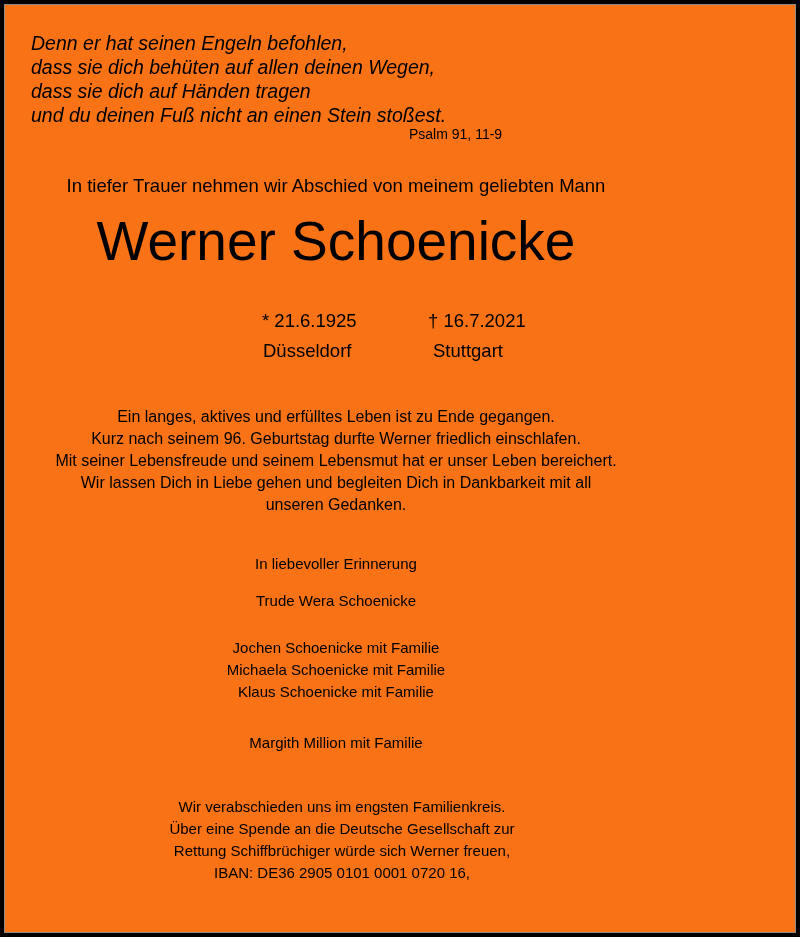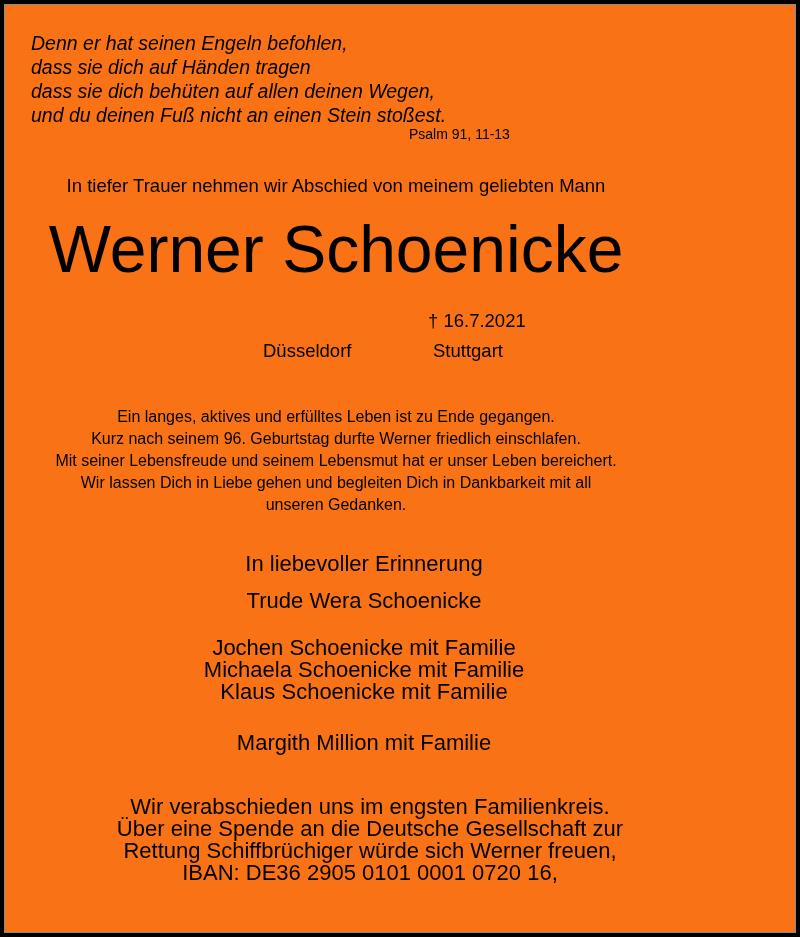--- a/index.html
+++ b/index.html
@@ -27,44 +27,45 @@
     font-size: 14px;
     line-height: 17px;
     white-space: nowrap;
   }
   .center {
     left: 0; width: 664px;
     text-align: center;
     white-space: nowrap;
   }
   .intro { top: 171px; font-size: 18.5px; line-height: 22px; }
-  .name  { top: 216px; font-size: 66px; line-height: 58px; }
+  .name  { top: 208px; font-size: 55px; line-height: 58px; }
   .dates { top: 306px; font-size: 18.5px; line-height: 22px; }
   .dates .col { position: absolute; width: 200px; text-align: left; white-space: nowrap; }
   .tribute { top: 402px; font-size: 16px; line-height: 22px; }
-  .block { font-size: 22px; line-height: 22px; padding-left: 28px; }
+  .block { font-size: 15px; line-height: 22px; }
 </style>
 </head>
 <body>
 
 <div class="frame">
 
   <div class="abs quote">
     <div>Denn er hat seinen Engeln befohlen,</div>
+    <div>dass sie dich behüten auf allen deinen Wegen,</div>
     <div>dass sie dich auf Händen tragen</div>
-    <div>dass sie dich behüten auf allen deinen Wegen,</div>
     <div>und du deinen Fuß nicht an einen Stein stoßest.</div>
   </div>
-  <div class="abs source">Psalm 91, 11-13</div>
+  <div class="abs source">Psalm 91, 11-9</div>
 
   <div class="abs center intro">In tiefer Trauer nehmen wir Abschied von meinem geliebten Mann</div>
 
   <div class="abs center name">Werner Schoenicke</div>
 
   <div class="abs center dates" style="height:60px;">
+    <div class="col" style="left:258px; top:0;">* 21.6.1925</div>
     <div class="col" style="left:424px; top:0;">† 16.7.2021</div>
     <div class="col" style="left:259px; top:30px;">Düsseldorf</div>
     <div class="col" style="left:429px; top:30px;">Stuttgart</div>
   </div>
 
   <div class="abs center tribute">
     <div>Ein langes, aktives und erfülltes Leben ist zu Ende gegangen.</div>
     <div>Kurz nach seinem 96. Geburtstag durfte Werner friedlich einschlafen.</div>
     <div>Mit seiner Lebensfreude und seinem Lebensmut hat er unser Leben bereichert.</div>
     <div>Wir lassen Dich in Liebe gehen und begleiten Dich in Dankbarkeit mit all</div>

